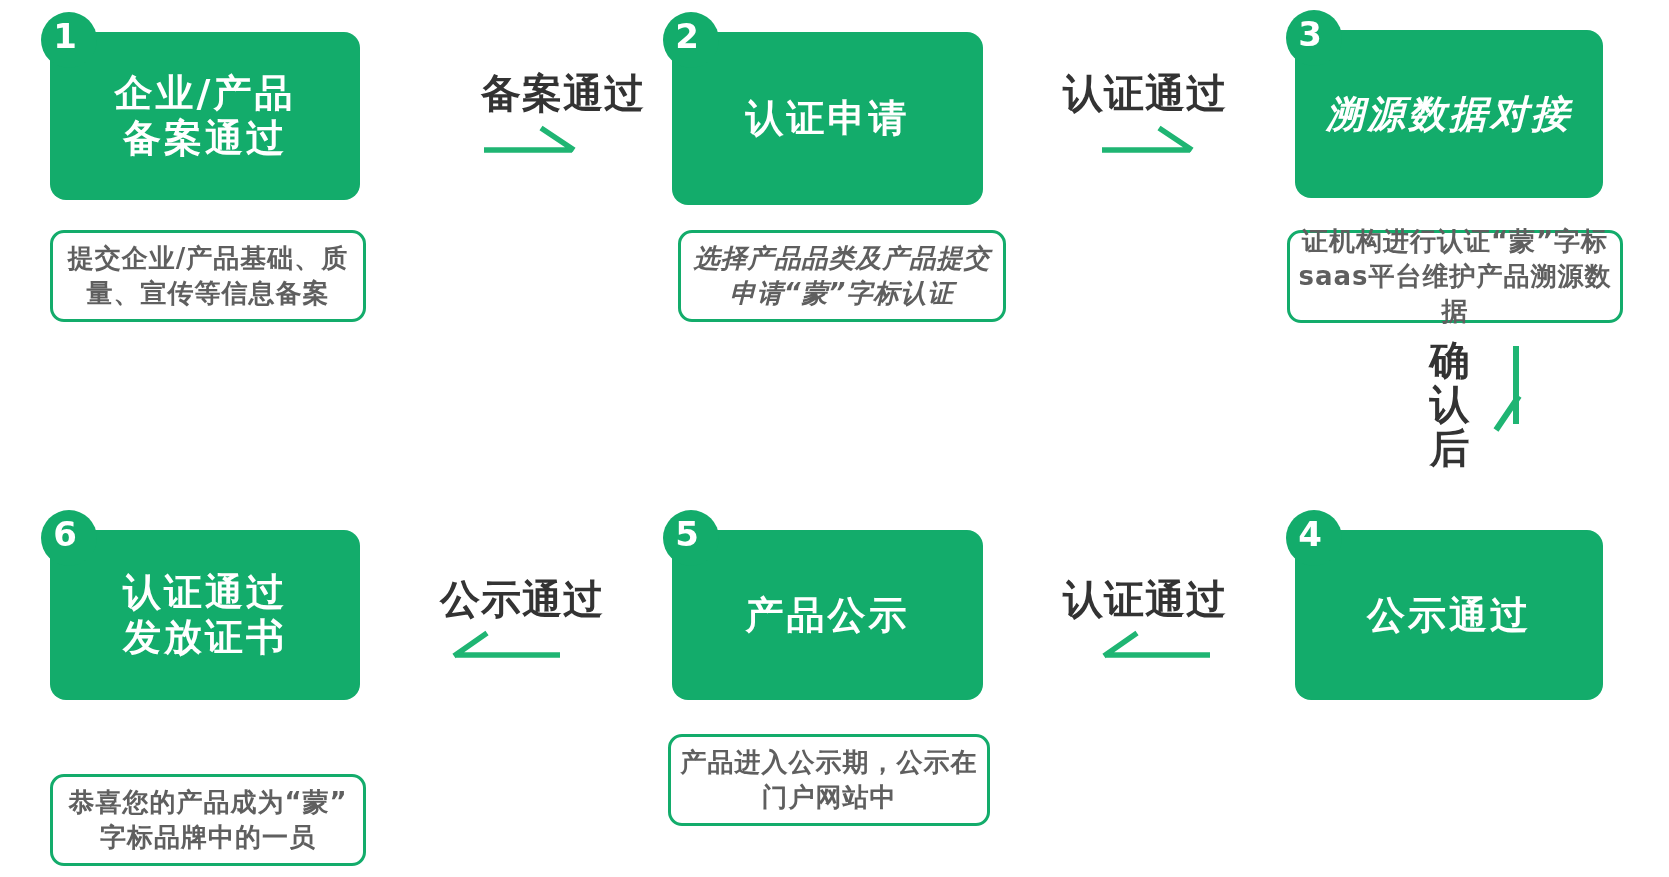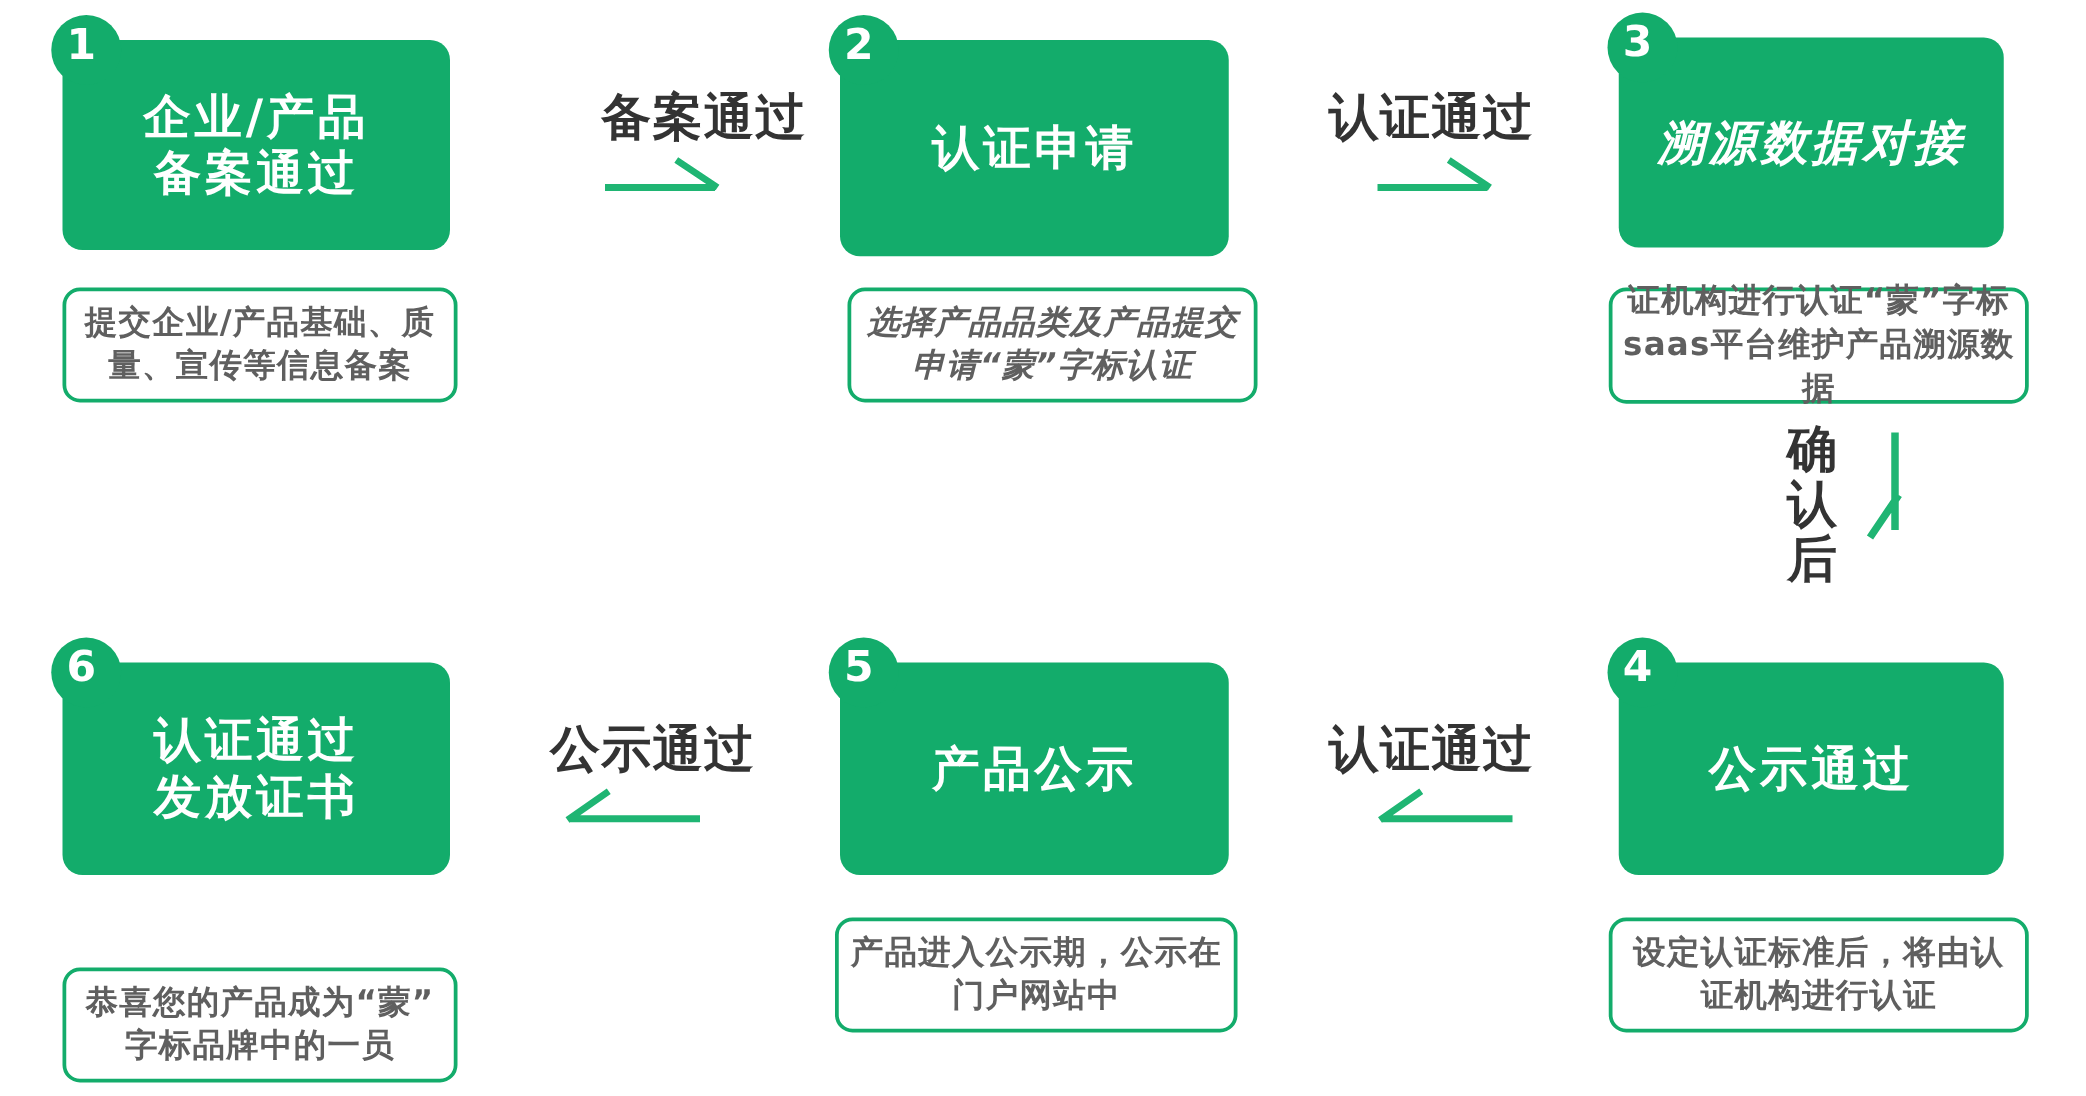--- a/index.html
+++ b/index.html
@@ -91,24 +91,20 @@
   <svg class="arrow" style="left:1490px; top:344px;" width="40" height="110" viewBox="0 0 40 110">
     <path d="M26 2 V80 M29 52 L6 86" stroke="currentColor" stroke-width="6" fill="none"></path>
   </svg>
 
   <div class="step-box" style="left:1295px; top:530px; width:308px; height:170px;">
     <div class="step-title">公示通过</div>
   </div>
   <div class="badge" style="left:1286px; top:510px;">
     <span>4</span>
   </div>
-  <div class="desc-box" style="left:1287px; top:734px; width:330px; height:86px;">
-    <div class="desc-text">设定认证标准后，将由认
-证机构进行认证</div>
-  </div>
 
   <div class="conn-label" style="left:1025px; top:572px; width:240px;">认证通过</div>
   <svg class="arrow" style="left:1100px; top:628px;" width="112" height="34" viewBox="0 0 112 34">
     <path d="M6 27 H110 M4 28 L37 5" stroke="currentColor" stroke-width="5.5" fill="none"></path>
   </svg>
 
   <div class="step-box" style="left:672px; top:530px; width:311px; height:170px;">
     <div class="step-title">产品公示</div>
   </div>
   <div class="badge" style="left:663px; top:510px;">

